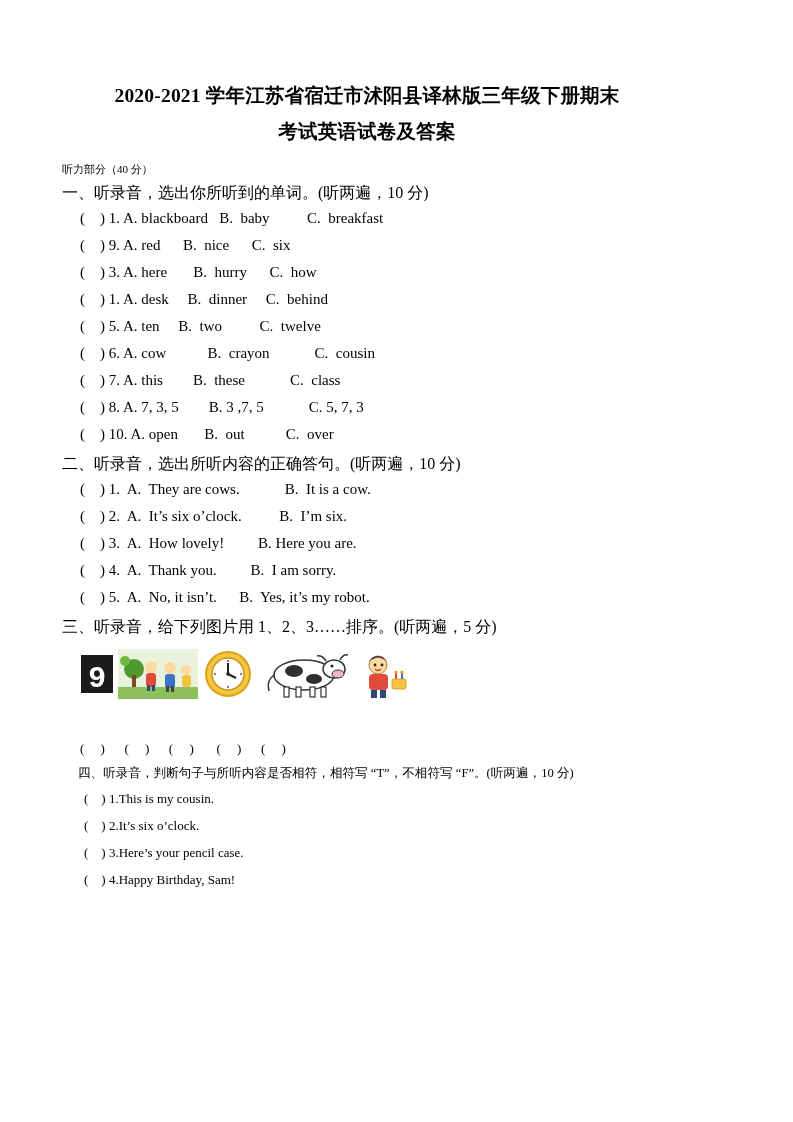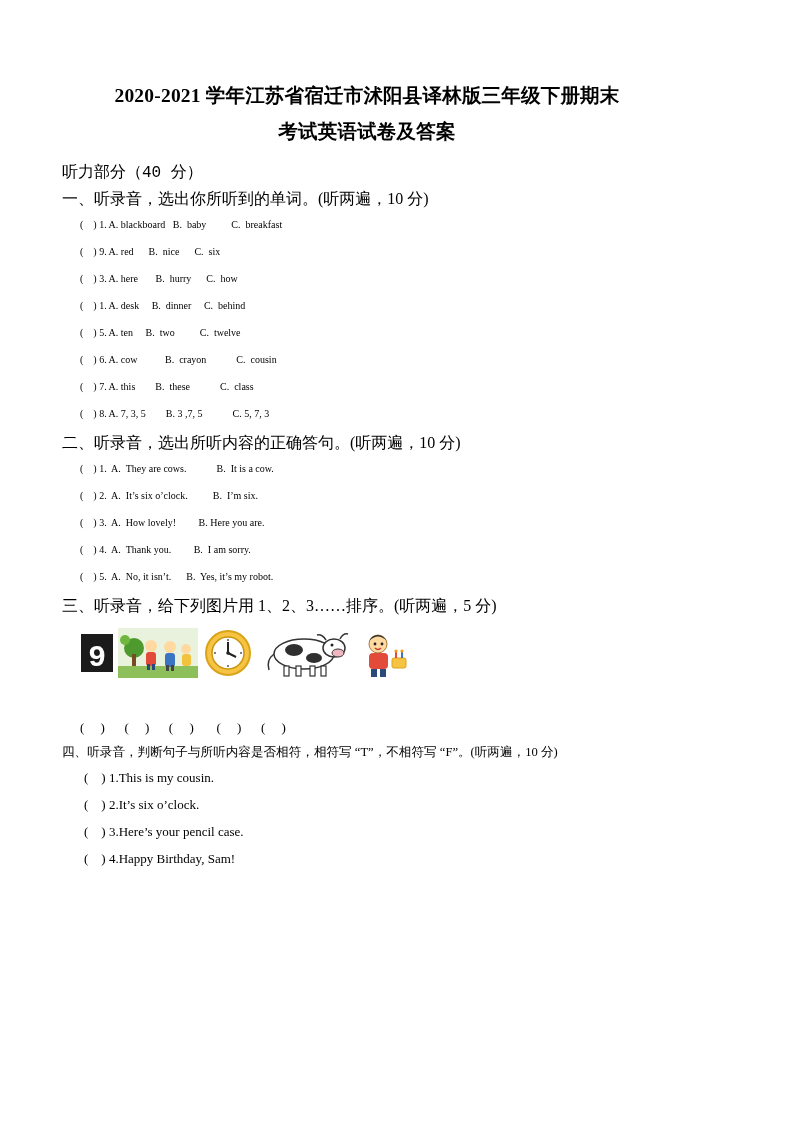--- a/index.html
+++ b/index.html
@@ -24,31 +24,31 @@
     text-align: center;
     font-size: 19.5px;
     font-weight: bold;
     line-height: 36px;
     letter-spacing: 0.2px;
     margin: 0 0 6px 0;
   }
   .doc-title .line2 { display: block; font-family: Liberation Serif, serif; }
 
   .sec-label {
-    font-size: 16px;
+    font-size: 11px;
     margin: 12px 0 4px 0;
-    font-family: Liberation Mono, monospace;
+    font-family: Liberation Serif, serif;
   }
   .q-head {
     font-size: 16px;
     margin: 6px 0 2px 0;
     line-height: 20px;
   }
   .item {
-    font-size: 10px;
+    font-size: 15px;
     line-height: 27px;
     white-space: pre;
     font-family: "Liberation Serif", serif;
     padding-left: 18px;
   }
   .pic-row {
     margin: 10px 0 0 18px;
     display: flex;
     align-items: flex-end;
     gap: 4px;
@@ -58,21 +58,21 @@
     height: 50px;
     display: block;
   }
   .answer-boxes {
     margin: 42px 0 0 18px;
     font-size: 13px;
     letter-spacing: 0px;
     white-space: pre;
     font-family: "Liberation Serif", serif;
   }
-  .q-head-wide { font-size: 12.6px; }
+  .q-head-wide { font-size: 12.6px; margin-left: 16px; }
   .tf-item {
     font-size: 13px;
     line-height: 27px;
     padding-left: 22px;
     white-space: pre;
     font-family: Liberation Serif, serif;
   }
   svg { display: block; }
 </style>
 </head>
@@ -89,20 +89,21 @@
 
   <div class="q-head">一、听录音，选出你所听到的单词。(听两遍，10 分)</div>
   <div class="item mono">(    ) 1. A. blackboard   B.  baby          C.  breakfast</div>
   <div class="item mono">(    ) 9. A. red      B.  nice      C.  six</div>
   <div class="item mono">(    ) 3. A. here       B.  hurry      C.  how</div>
   <div class="item mono">(    ) 1. A. desk     B.  dinner     C.  behind</div>
   <div class="item mono">(    ) 5. A. ten     B.  two          C.  twelve</div>
   <div class="item mono">(    ) 6. A. cow           B.  crayon            C.  cousin</div>
   <div class="item mono">(    ) 7. A. this        B.  these            C.  class</div>
   <div class="item mono">(    ) 8. A. 7, 3, 5        B. 3 ,7, 5            C. 5, 7, 3</div>
+  <div class="item mono">(    ) 10. A. open       B.  out           C.  over</div>
 
   <div class="q-head">二、听录音，选出所听内容的正确答句。(听两遍，10 分)</div>
   <div class="item mono">(    ) 1.  A.  They are cows.            B.  It is a cow.</div>
   <div class="item mono">(    ) 2.  A.  It’s six o’clock.          B.  I’m six.</div>
   <div class="item mono">(    ) 3.  A.  How lovely!         B. Here you are.</div>
   <div class="item mono">(    ) 4.  A.  Thank you.         B.  I am sorry.</div>
   <div class="item mono">(    ) 5.  A.  No, it isn’t.      B.  Yes, it’s my robot.</div>
 
   <div class="q-head">三、听录音，给下列图片用 1、2、3……排序。(听两遍，5 分)</div>
 

